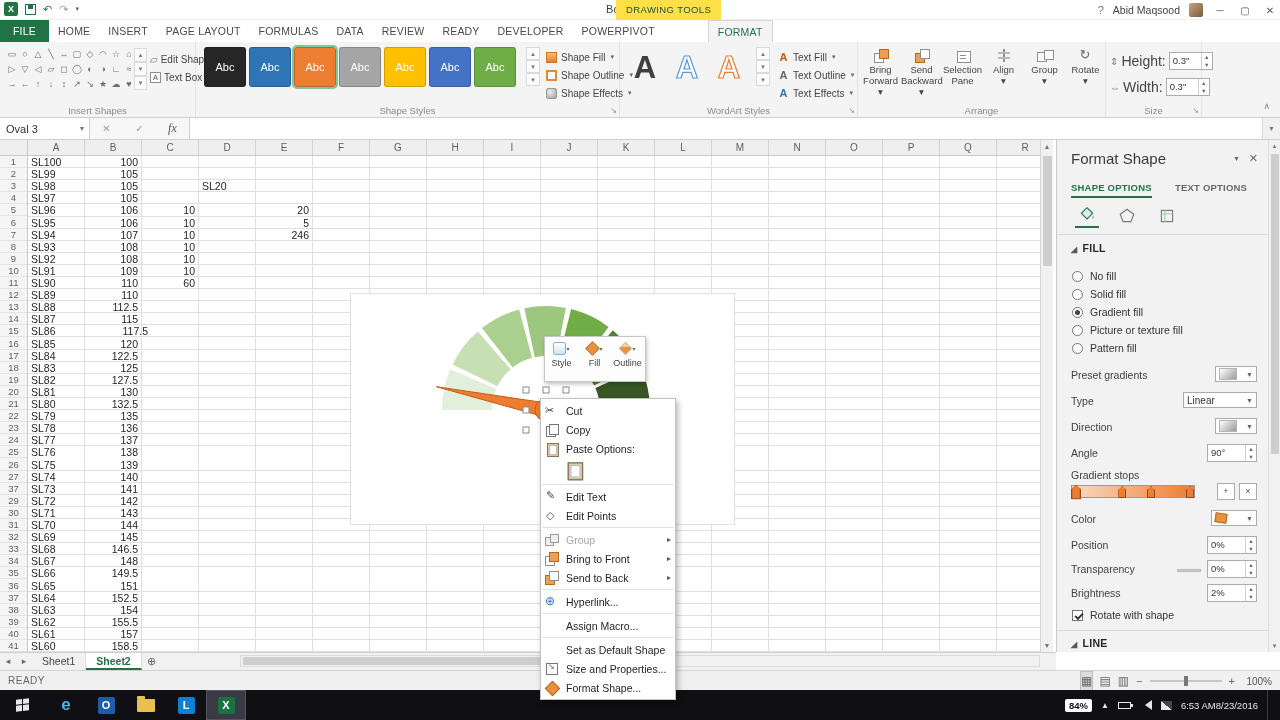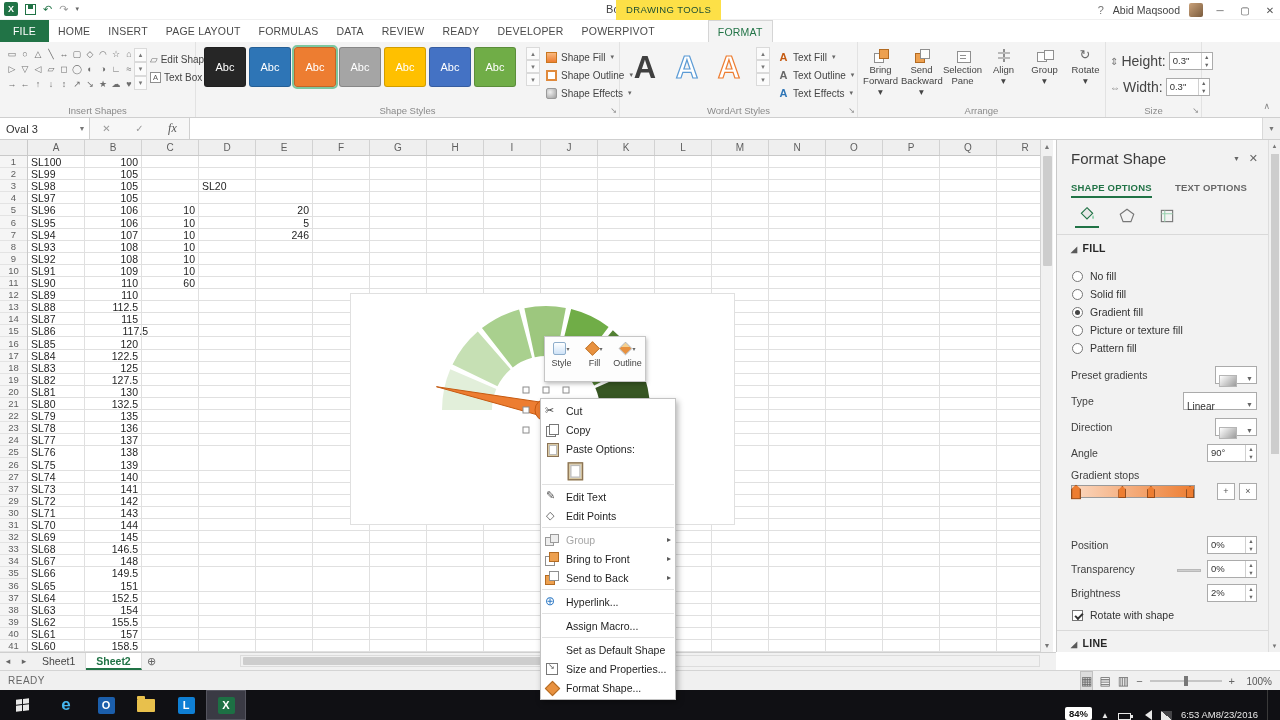--- a/index.html
+++ b/index.html
@@ -179,21 +179,21 @@
 .p-div{position:absolute;left:0;right:0;top:94px;border-top:1px solid #d9d9d9}
 .sec-hd{position:absolute;left:14px;font-size:10.5px;font-weight:bold;color:#262626;letter-spacing:.3px}
 .sec-tri{font-size:8px;color:#595959;margin-right:5px}
 .prow{position:absolute;left:0;width:212px;height:20px}
 .radio-row .radio{position:absolute;left:15px;top:3px}
 .radio{width:11px;height:11px;border:1px solid #767676;border-radius:50%;background:#fff;display:inline-block}
 .radio.on::after{content:"";display:block;width:5px;height:5px;border-radius:50%;background:#444;margin:2px}
 .rlabel{position:absolute;left:33px;top:2px;font-size:10.5px;color:#333}
 .plabel{position:absolute;left:14px;top:3px;font-size:10.5px;color:#3f3f3f}
 .pctl{position:absolute;right:12px;top:0}
-.dd{border:1px solid #ababab;background:#fff;height:16px;display:flex;align-items:flex-start;font-size:10px;color:#333;padding:8px 3px}
+.dd{border:1px solid #ababab;background:#fff;height:16px;display:flex;align-items:center;font-size:10px;color:#333;padding:0 3px}
 .dd .dda{color:#666;font-size:7px;margin-left:auto;padding-left:4px}
 .dd .swatch{width:18px;height:12px;background:linear-gradient(135deg,#fff,#9a9a9a);border:1px solid #b5b5b5}
 .dd .bucket{width:12px;height:10px;background:#e8913f;border:1px solid #b36b22;transform:rotate(8deg)}
 .w42{width:42px}.w74{width:74px}.w46{width:46px}
 #gbar{position:absolute;left:14px;top:3px;width:124px;height:13px;border:1px solid #9a9a9a;background:linear-gradient(90deg,#fbd9c2,#ed7d31)}
 .gstop{position:absolute;top:0;width:8px;height:12px;background:#ed7d31;border:1px solid #934e20;clip-path:polygon(50% 0,100% 32%,100% 100%,0 100%,0 32%)}
 .gstop.sel{transform:scale(1.25)}
 .gs-btn{position:absolute;top:1px;width:18px;height:17px;border:1px solid #ababab;background:#fff;font-size:9px;text-align:center;line-height:15px;color:#555}
 .mini-track{position:absolute;right:68px;top:9px;width:24px;height:3px;background:#cfcfcf;border:1px solid #b9b9b9}
 .cbx{position:absolute;left:15px;top:2px;width:11px;height:11px;border:1px solid #767676;background:#fff}
@@ -231,21 +231,21 @@
 .winflag b{background:#e8e8e8}
 .tb-app{width:40px;height:30px;display:flex;align-items:center;justify-content:center}
 .tb-app.active{background:#3a3a44;box-shadow:inset 0 0 0 1px #55555f}
 .tico{display:inline-block;text-align:center}
 .tico.ie{color:#45b6ef;font-size:17px;font-weight:bold;line-height:20px}
 .tico.ol{width:17px;height:17px;background:#1b5eab;border-radius:2px;color:#fff;font-size:11px;font-weight:bold;line-height:17px}
 .tico.folder{width:18px;height:13px;background:#e8c04c;border-radius:1px;position:relative}
 .tico.folder::before{content:"";position:absolute;left:0;top:-3px;width:8px;height:3px;background:#e8c04c;border-radius:1px 1px 0 0}
 .tico.ly{width:17px;height:17px;background:#0f7fd4;border-radius:2px;color:#fff;font-size:11px;font-weight:bold;line-height:17px}
 .tico.xl{width:17px;height:17px;background:#1d7044;border-radius:2px;color:#fff;font-size:11px;font-weight:bold;line-height:17px}
-.tb-tray{margin-left:auto;display:flex;align-items:flex-end;gap:9px;padding-right:8px;height:30px}
+.tb-tray{margin-left:auto;display:flex;align-items:center;gap:9px;padding-right:8px;height:30px}
 .battbox{background:#fff;border-radius:2px;color:#111;font-size:9.5px;font-weight:bold;padding:1px 4px}
 .tray-up{color:#e8e8e8;font-size:8px}
 .tray-ico{display:inline-block}
 .tray-ico.plug{width:13px;height:7px;border:1px solid #e8e8e8;position:relative}
 .tray-ico.plug::after{content:"";position:absolute;right:-3px;top:1px;width:2px;height:3px;background:#e8e8e8}
 .tray-ico.spk{width:0;height:0;border:5px solid transparent;border-right:7px solid #e8e8e8}
 .tray-ico.net{width:11px;height:9px;background:linear-gradient(to top right,#e8e8e8 49%,rgba(255,255,255,.22) 50%)}
 .clock{display:flex;align-items:flex-end;color:#e8e8e8;font-size:9.5px;line-height:11px}
 .show-desktop{width:5px;height:30px;border-left:1px solid #3a3a3a}
 </style>
@@ -831,20 +831,27 @@
     <div class="prow" style="top:342px;height:22px">
       <span id="gbar">
           <span class="gstop sel" style="left:calc(0% - 0px)"></span>
           <span class="gstop" style="left:calc(38% - 0px)"></span>
           <span class="gstop" style="left:calc(68% - 8px)"></span>
           <span class="gstop" style="left:calc(100% - 8px)"></span>
         </span>
       <span class="gs-btn" style="right:34px">+</span>
       <span class="gs-btn" style="right:12px">×</span>
     </div>
+    <div class="prow" style="top:370px">
+      <span class="plabel">Color</span>
+      <span class="dd w46 pctl">
+          <span class="bucket"></span>
+          <span class="dda">▼</span>
+        </span>
+    </div>
     <div class="prow" style="top:396px">
       <span class="plabel">Position</span>
       <span class="spin pctl" style="width:50px">
         <span class="v">0%</span>
         <span class="ar">
             <i>▲</i>
             <i>▼</i>
           </span>
       </span>
     </div>

